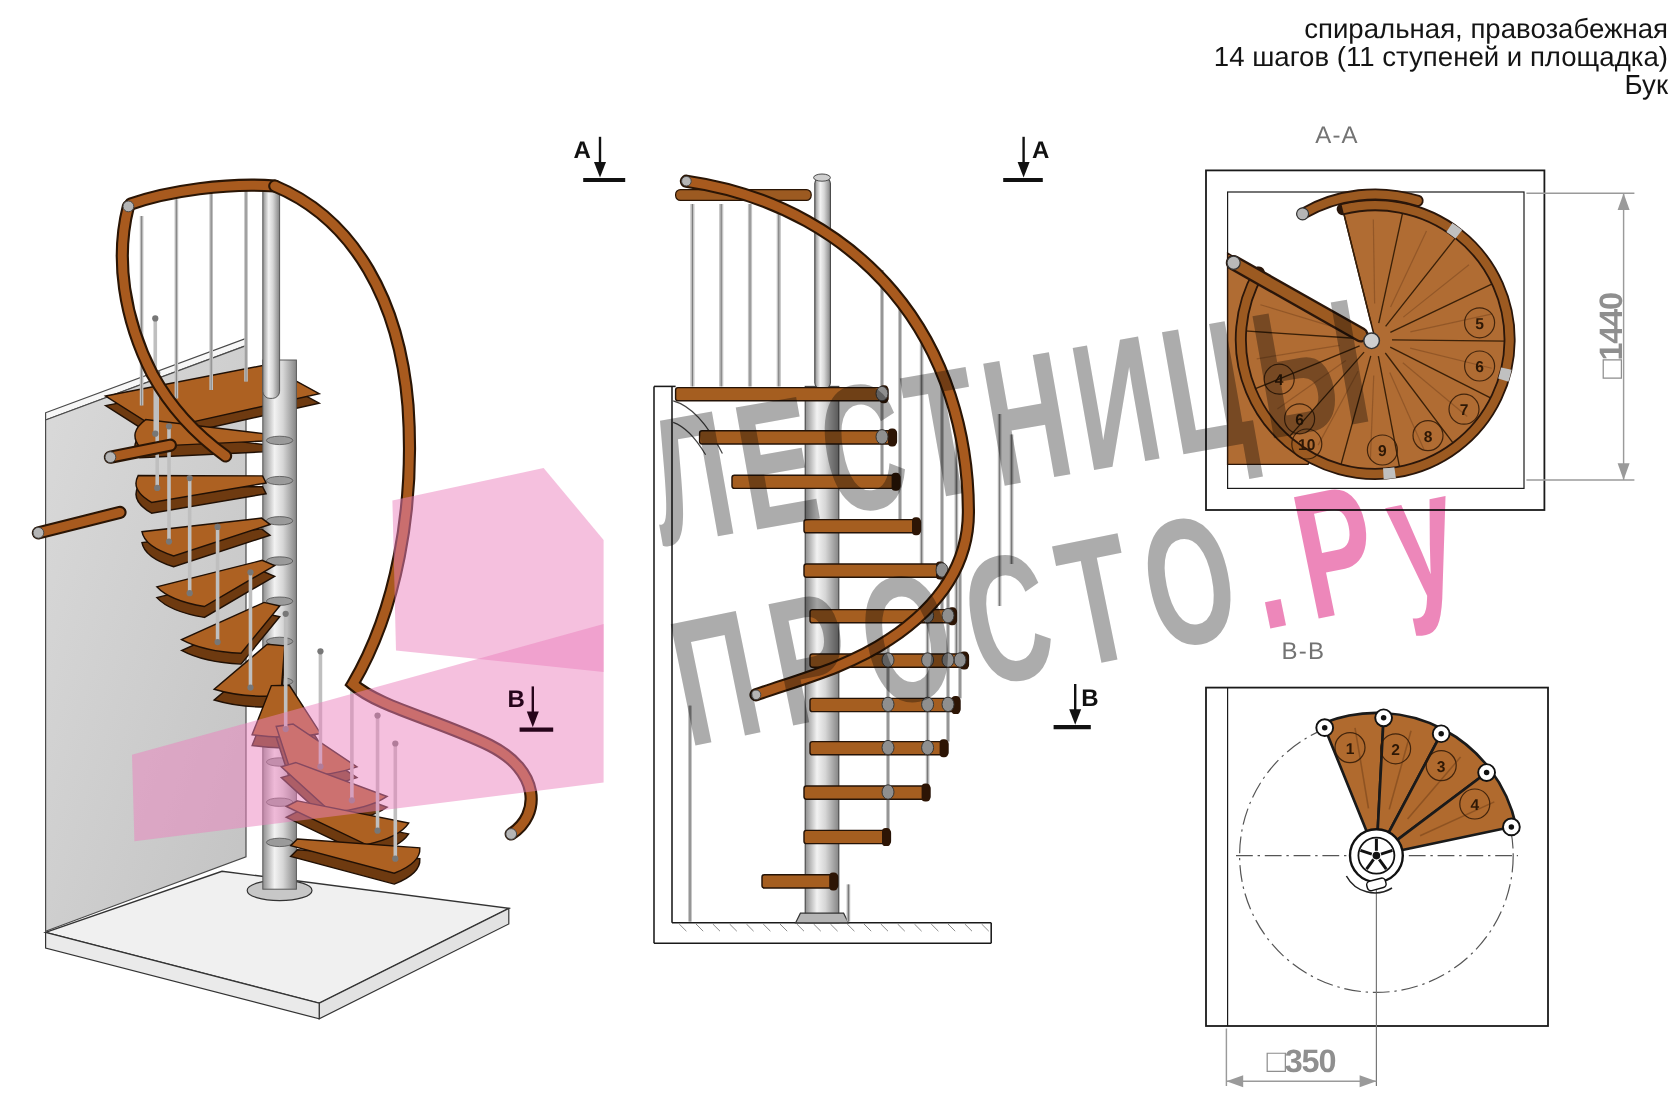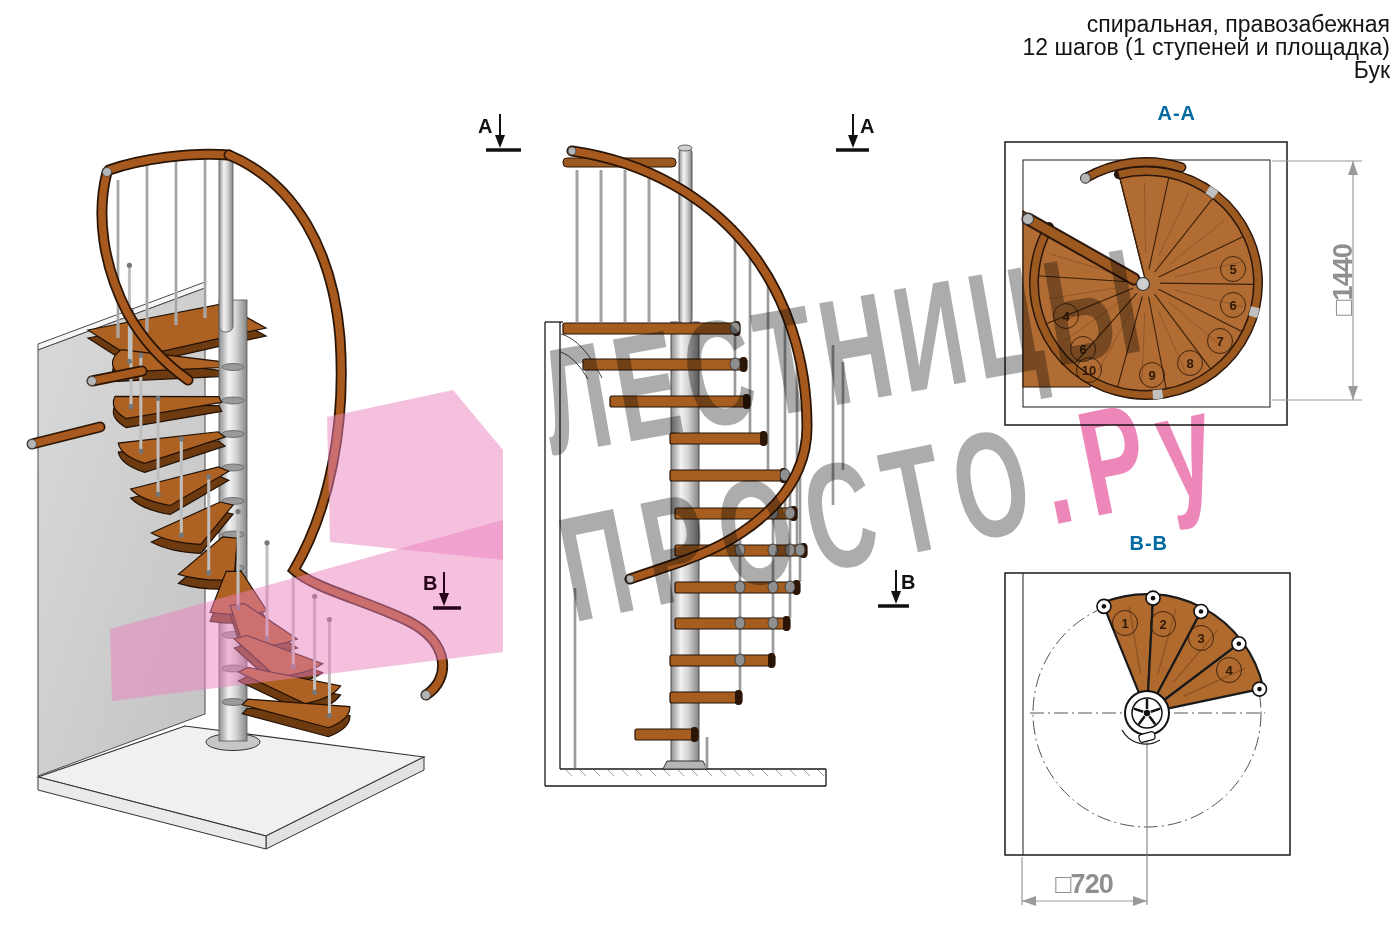--- a/index.html
+++ b/index.html
@@ -1,22 +1,22 @@
 <!DOCTYPE html>
 <html><head>
 <meta charset="utf-8">
 <style>
   html,body{margin:0;padding:0;background:#fff;}
   #stage{position:relative;width:1400px;height:931px;background:#ffffff;overflow:hidden;
          font-family:"Liberation Sans",sans-serif;}
   #drawing{position:absolute;left:0;top:0;z-index:10;}
   .hdr{position:absolute;top:13px;right:10px;width:460px;text-align:right;z-index:18;
        font-size:23px;line-height:23px;color:#141414;}
-  .view-label{position:absolute;width:100px;text-align:right;font-size:20px;font-weight:bold;
-       color:#0369a1;letter-spacing:1px;z-index:18;}
+  .view-label{position:absolute;width:100px;text-align:left;font-size:20px;font-weight:normal;
+       color:#737373;letter-spacing:1px;z-index:18;}
   #label-aa{left:1096px;top:102px;}
   #label-bb{left:1068px;top:532px;}
   .dim{position:absolute;font-size:27px;font-weight:bold;color:#8f8f8f;z-index:18;
        letter-spacing:-1px;text-align:center;}
   #dim-1440{left:1262px;top:266px;width:160px;height:28px;transform:rotate(-90deg);}
   #dim-720{left:1004px;top:869px;width:160px;}
   .marker-letter{position:absolute;font-size:20px;font-weight:bold;color:#111;z-index:18;}
   #mk-a-left{left:478px;top:115px;}
   #mk-a-right{left:860px;top:115px;}
   #mk-b-elev{left:901px;top:571px;}
@@ -400,29 +400,29 @@
       <line x1="1022" y1="857" x2="1022" y2="905"></line>
       <line x1="1022" y1="901" x2="1147" y2="901"></line>
       <polygon points="1022,901 1036,896 1036,906" fill="#9a9a9a" stroke="none"></polygon>
       <polygon points="1147,901 1133,896 1133,906" fill="#9a9a9a" stroke="none"></polygon>
     </g>
   </g>
 </svg>
 
 <div class="hdr">
   <div>спиральная, правозабежная</div>
-  <div>12 шагов (1 ступеней и площадка)</div>
+  <div>14 шагов (11 ступеней и площадка)</div>
   <div>Бук</div>
 </div>
 
 <div id="label-aa" class="view-label">А-А</div>
 <div id="label-bb" class="view-label">В-В</div>
 
 <div id="dim-1440" class="dim">□1440</div>
-<div id="dim-720" class="dim">□720</div>
+<div id="dim-720" class="dim">□350</div>
 
 <div id="mk-a-left" class="marker-letter">А</div>
 <div id="mk-a-right" class="marker-letter">А</div>
 <div id="mk-b-elev" class="marker-letter">В</div>
 <div id="mk-b-iso" class="marker-letter">В</div>
 
 <div id="wm1" class="wm">
   <span class="wm-inner">ЛЕСТНИЦЫ</span>
 </div>
 <div id="wm2" class="wm">

